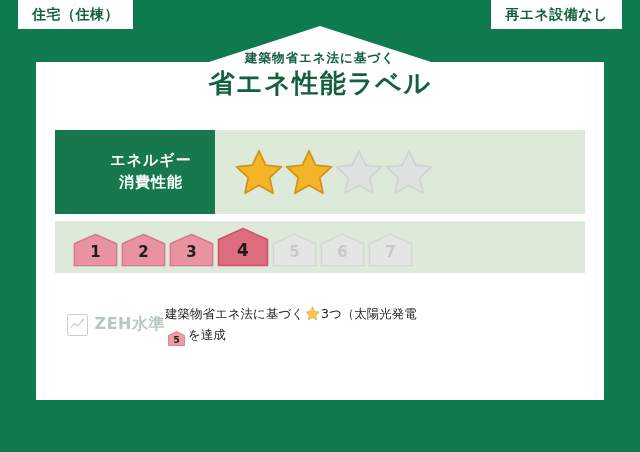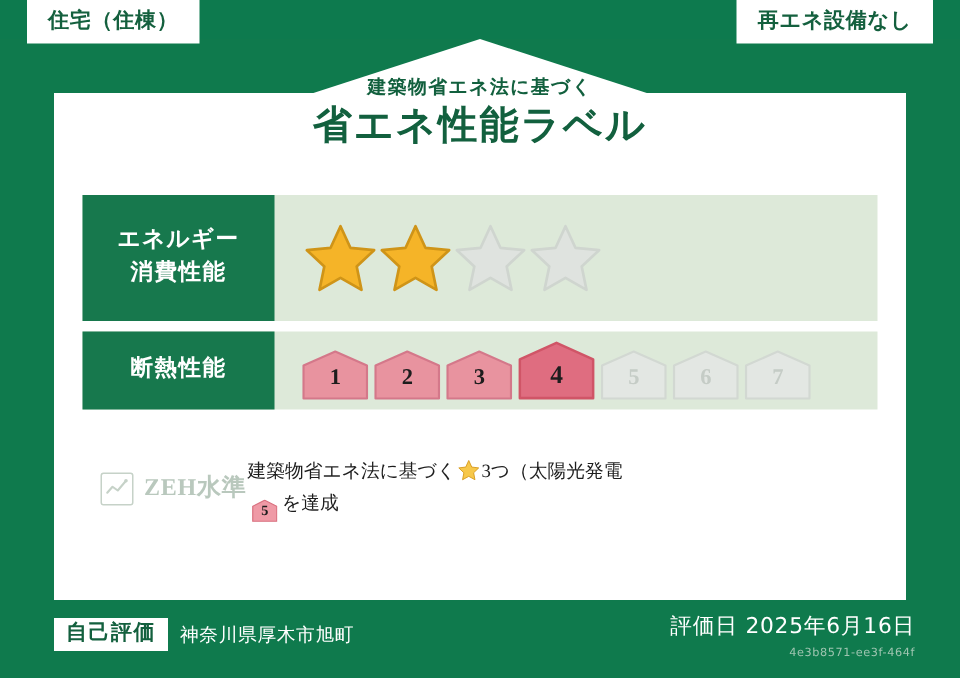--- a/index.html
+++ b/index.html
@@ -45,21 +45,20 @@
   }
   #tag-left{left:18px;}
   #tag-right{right:18px;}
 
   
   #card{
     position:absolute;
     left:36px;top:62px;width:568px;height:338px;
     background:#ffffff;
     box-sizing:border-box;
-    font-family:Liberation Serif, serif;
   }
 
   
   #title-block{
     position:absolute;left:0;top:-10px;width:568px;
     text-align:center;
     color:#12603e;
   }
   #title-sub{
     font-size:12.5px;font-weight:bold;letter-spacing:1px;
@@ -89,21 +88,21 @@
     display:flex;flex-direction:column;
     align-items:center;justify-content:center;
     line-height:1.45;
     text-align:center;
   }
   .perf-body{
     flex:1;
     display:flex;align-items:center;
     padding-left:20px;
   }
-  #row-energy .perf-label{height:84px;}
+  #row-energy .perf-label{height:84px;padding-left:32px;}
   #row-energy .perf-body{height:84px;}
   #row-insul  .perf-label{height:52px;}
   #row-insul  .perf-body{height:52px;padding-left:18px;}
 
   
   .stars{display:flex;align-items:center;gap:2px;}
   .star{
     width:48px;height:48px;display:block;
   }
 
@@ -245,23 +244,20 @@
                 <polygon points="12,1.4 15.3,8.6 23.2,9.4 17.4,14.8 19,22.6 12,18.6 5,22.6 6.6,14.8 0.8,9.4 8.7,8.6" fill="#dfe3df" stroke="#cfd5cf" stroke-width="0.9" stroke-linejoin="round"></polygon>
               </svg>
               <svg class="star" viewBox="0 0 24 24">
                 <polygon points="12,1.4 15.3,8.6 23.2,9.4 17.4,14.8 19,22.6 12,18.6 5,22.6 6.6,14.8 0.8,9.4 8.7,8.6" fill="#dfe3df" stroke="#cfd5cf" stroke-width="0.9" stroke-linejoin="round"></polygon>
               </svg>
             </div>
         </div>
       </div>
 
       <div class="perf-row" id="row-insul">
-        <div class="perf-label">
-          <span>断熱性能</span>
-        </div>
         <div class="perf-body">
           <div class="houses" id="houses">
               <div class="house">
                 <svg viewBox="0 0 50 38" preserveAspectRatio="none">
                   <polygon points="25,1.5 48.5,12 48.5,36.5 1.5,36.5 1.5,12" fill="#e8939f" stroke="#d4788a" stroke-width="1.6" stroke-linejoin="round"></polygon>
                 </svg>
                 <span>1</span>
               </div>
               <div class="house">
                 <svg viewBox="0 0 50 38" preserveAspectRatio="none">
@@ -318,27 +314,14 @@
             <polygon points="12,1.6 15.2,8.6 22.6,9.5 17.2,14.7 18.6,22.1 12,18.5 5.4,22.1 6.8,14.7 1.4,9.5 8.8,8.6" fill="#f7c84a" stroke="#d79c20" stroke-width="1"></polygon>
           </svg><span>3つ（太陽光発電</span><br>
         <span class="mini-house"><svg viewBox="0 0 34 30" preserveAspectRatio="none">
               <polygon points="17,1 33,9 33,29 1,29 1,9" fill="#ef9aa6" stroke="#d9707f" stroke-width="1.6"></polygon>
             </svg><b>5</b></span><span>を達成</span>
       </div>
     </div>
 
   </div>
 
-  <div id="footer">
-    <div id="footer-left">
-      <span id="self-eval">自己評価</span>
-      <span id="address">神奈川県厚木市旭町</span>
-    </div>
-    <div id="footer-right">
-      <div id="eval-date">
-        <span>評価日</span>
-        <span>2025年6月16日</span>
-      </div>
-      <div id="doc-id">4e3b8571-ee3f-464f</div>
-    </div>
-  </div>
 
 </div>
 
 </body></html>

